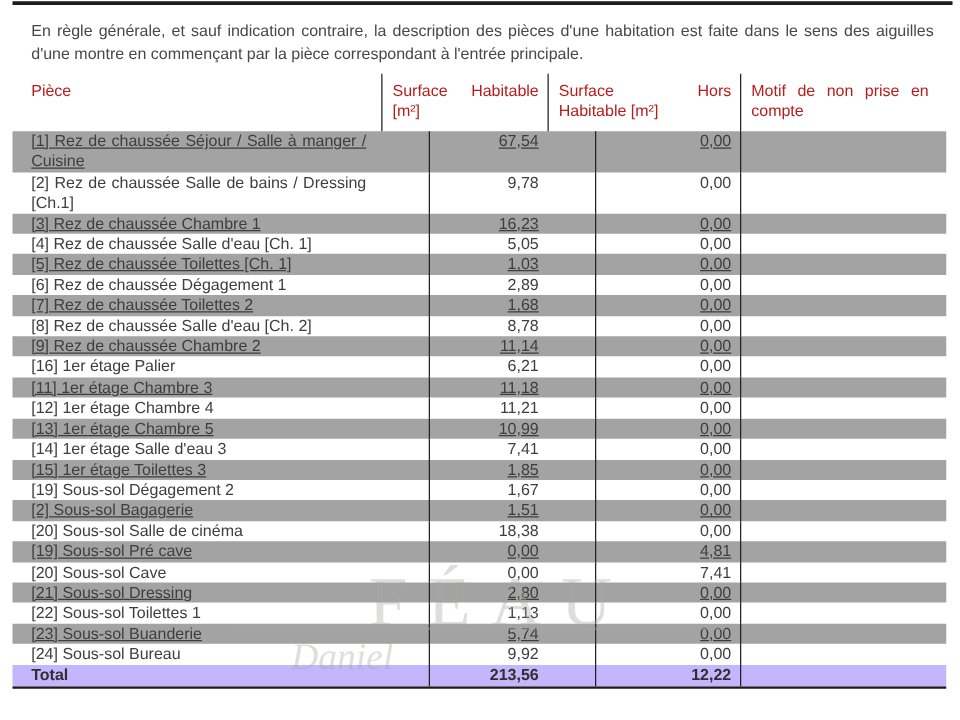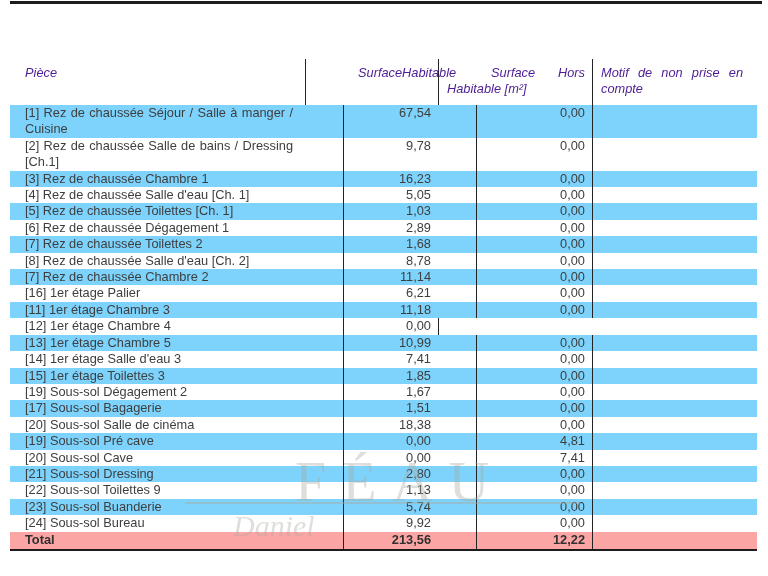--- a/index.html
+++ b/index.html
@@ -36,37 +36,37 @@
     width: 747px;
     border-bottom: 2.5px solid #1c1c1c;
     font-size: 12.8px;
   }
 
   .trow {
     display: grid;
     grid-template-columns: 295px 133px 154px 1fr;
     line-height: 16.4px;
   }
-  .trow.shaded { background: #7dd3fc; }
+  .trow.shaded { background: #a3a3a3; text-decoration: underline; }
 
   .cell { padding: 0 7px 0 8px; }
   .cell.piece {
     padding-left: 15px;
     padding-right: 12px;
     text-align: justify;
   }
   .cell.num { text-align: right; margin-left: 38px; }
   .cell.c2, .cell.c3, .cell.c4 { border-left: 1.5px solid #232323; }
 
   .thead .cell { padding-top: 6px; }
-  .thead { min-height: 46px; color: #4c1d95; font-style: italic; }
-  .hline1 { display: flex; justify-content: space-between; margin-left: 44px; }
+  .thead { min-height: 46px; color: #b91c1c; }
+  .hline1 { display: flex; justify-content: space-between; }
   .thead .cell.c4 { text-align: justify; padding-right: 14px; }
 
-  .total-row { font-weight: bold; background: #fca5a5; min-height: 17.5px; color: #303030; }
+  .total-row { font-weight: bold; background: #c4b5fd; min-height: 17.5px; color: #303030; }
 
   .watermark {
     position: absolute;
     left: 185px; top: 448px;
     width: 395px; height: 75px;
     pointer-events: none;
     color: rgba(168, 168, 158, 0.38);
     z-index: 5;
   }
   .watermark .wm-script {
@@ -92,30 +92,32 @@
     background: rgba(168, 168, 158, 0.45);
   }
 </style>
 </head>
 <body>
 
 <div class="page">
 
   <div class="top-rule"></div>
 
+  <p class="intro">En règle générale, et sauf indication contraire, la description des pièces d'une habitation est faite dans le sens des aiguilles d'une montre en commençant par la pièce correspondant à l'entrée principale.</p>
 
   <div class="surface-table">
 
     <div class="trow thead">
       <div class="cell piece">Pièce</div>
       <div class="cell c2">
         <div class="hline1">
           <span>Surface</span>
           <span>Habitable</span>
         </div>
+        <div class="hline2">[m²]</div>
       </div>
       <div class="cell c3">
         <div class="hline1">
           <span>Surface</span>
           <span>Hors</span>
         </div>
         <div class="hline2">Habitable [m²]</div>
       </div>
       <div class="cell c4">Motif de non prise en compte</div>
     </div>
@@ -163,39 +165,40 @@
         <div class="cell num c3">0,00</div>
         <div class="cell c4"></div>
       </div>
         <div class="trow">
         <div class="cell piece">[8] Rez de chaussée Salle d'eau [Ch. 2]</div>
         <div class="cell num c2">8,78</div>
         <div class="cell num c3">0,00</div>
         <div class="cell c4"></div>
       </div>
         <div class="trow shaded">
-        <div class="cell piece">[7] Rez de chaussée Chambre 2</div>
+        <div class="cell piece">[9] Rez de chaussée Chambre 2</div>
         <div class="cell num c2">11,14</div>
         <div class="cell num c3">0,00</div>
         <div class="cell c4"></div>
       </div>
         <div class="trow">
         <div class="cell piece">[16] 1er étage Palier</div>
         <div class="cell num c2">6,21</div>
         <div class="cell num c3">0,00</div>
         <div class="cell c4"></div>
       </div>
         <div class="trow shaded">
         <div class="cell piece">[11] 1er étage Chambre 3</div>
         <div class="cell num c2">11,18</div>
         <div class="cell num c3">0,00</div>
         <div class="cell c4"></div>
       </div>
         <div class="trow">
         <div class="cell piece">[12] 1er étage Chambre 4</div>
+        <div class="cell num c2">11,21</div>
         <div class="cell num c3">0,00</div>
         <div class="cell c4"></div>
       </div>
         <div class="trow shaded">
         <div class="cell piece">[13] 1er étage Chambre 5</div>
         <div class="cell num c2">10,99</div>
         <div class="cell num c3">0,00</div>
         <div class="cell c4"></div>
       </div>
         <div class="trow">
@@ -210,21 +213,21 @@
         <div class="cell num c3">0,00</div>
         <div class="cell c4"></div>
       </div>
         <div class="trow">
         <div class="cell piece">[19] Sous-sol Dégagement 2</div>
         <div class="cell num c2">1,67</div>
         <div class="cell num c3">0,00</div>
         <div class="cell c4"></div>
       </div>
         <div class="trow shaded">
-        <div class="cell piece">[17] Sous-sol Bagagerie</div>
+        <div class="cell piece">[2] Sous-sol Bagagerie</div>
         <div class="cell num c2">1,51</div>
         <div class="cell num c3">0,00</div>
         <div class="cell c4"></div>
       </div>
         <div class="trow">
         <div class="cell piece">[20] Sous-sol Salle de cinéma</div>
         <div class="cell num c2">18,38</div>
         <div class="cell num c3">0,00</div>
         <div class="cell c4"></div>
       </div>
@@ -240,21 +243,21 @@
         <div class="cell num c3">7,41</div>
         <div class="cell c4"></div>
       </div>
         <div class="trow shaded">
         <div class="cell piece">[21] Sous-sol Dressing</div>
         <div class="cell num c2">2,80</div>
         <div class="cell num c3">0,00</div>
         <div class="cell c4"></div>
       </div>
         <div class="trow">
-        <div class="cell piece">[22] Sous-sol Toilettes 9</div>
+        <div class="cell piece">[22] Sous-sol Toilettes 1</div>
         <div class="cell num c2">1,13</div>
         <div class="cell num c3">0,00</div>
         <div class="cell c4"></div>
       </div>
         <div class="trow shaded">
         <div class="cell piece">[23] Sous-sol Buanderie</div>
         <div class="cell num c2">5,74</div>
         <div class="cell num c3">0,00</div>
         <div class="cell c4"></div>
       </div>

